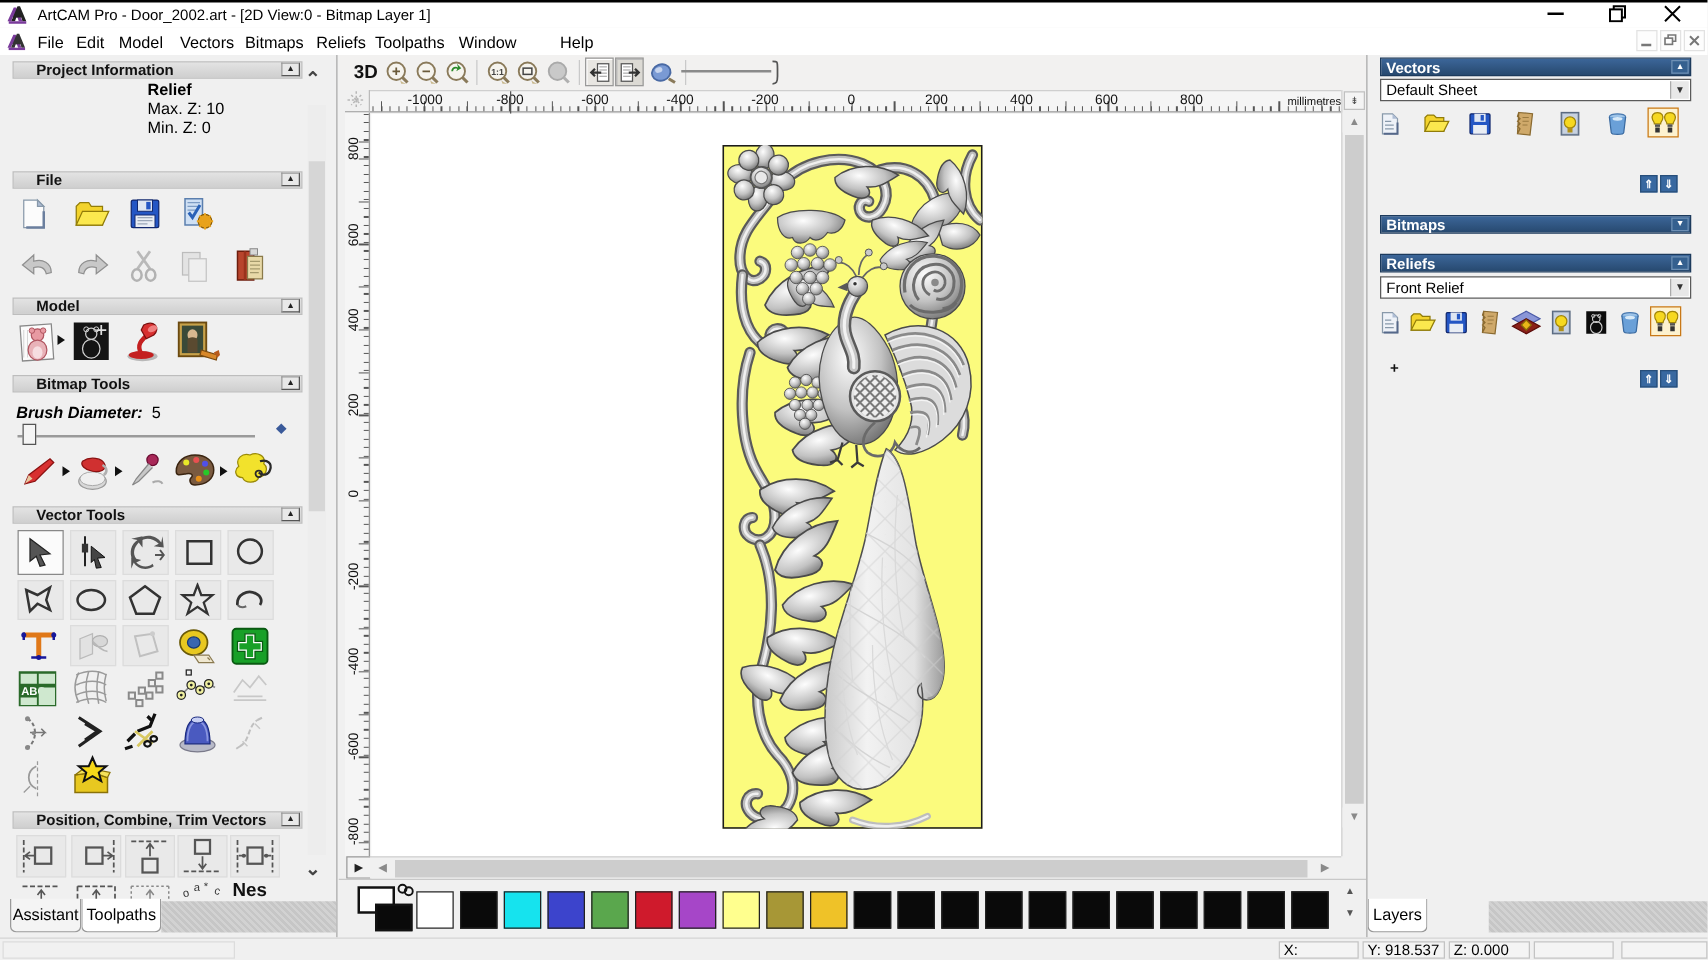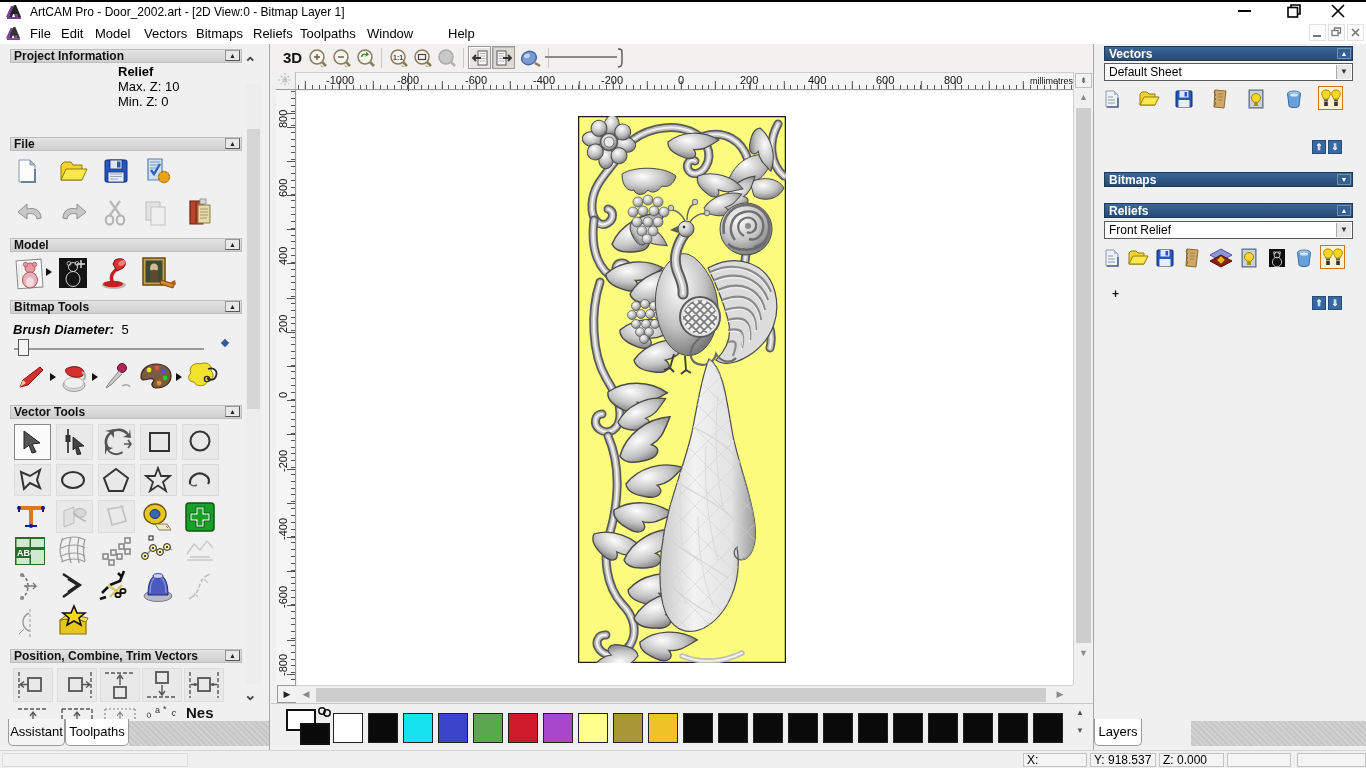--- a/index.html
+++ b/index.html
@@ -4,21 +4,21 @@
 <style>
 *{margin:0;padding:0;box-sizing:border-box}
 html,body{width:1366px;height:768px;overflow:hidden;background:#f0f0f0;
  font-family:"Liberation Sans",sans-serif;-webkit-font-smoothing:antialiased}
 .abs{position:absolute}
 #titlebar{left:0;top:0;width:1366px;height:22px;background:#fff;border-top:2px solid #000}
 #title-text{left:30px;top:5px;font-size:12px;color:#000}
 #menubar{left:0;top:22px;width:1366px;height:22px;background:#fff}
 .menu{font-size:13px;color:#000;top:26px}
 #leftpanel{left:0;top:44px;width:270px;height:706px;background:#f0f0f0;border-right:1px solid #a8a8a8}
-.hdr{position:absolute;left:10px;width:232px;height:14px;background:linear-gradient(#e3e3e3,#cfcfcf);border:1px solid #bdbdbd;font-size:12px;font-weight:bold;color:#111;line-height:13px;padding-left:3px}
+.hdr{position:absolute;left:10px;width:232px;height:14px;background:linear-gradient(#e3e3e3,#cfcfcf);border:1px solid #bdbdbd;font-size:12px;font-weight:bold;color:#111;line-height:13px;padding-left:18px}
 .hdr .colbtn{position:absolute;right:1px;top:0px;width:15px;height:11px;background:#e8e8e8;border:1px solid #999;border-right-color:#555;border-bottom-color:#555;font-size:7px;text-align:center;line-height:10px;color:#222}
 .bluehdr{position:absolute;left:1103px;width:249px;height:15px;background:linear-gradient(#3c6699,#27496f);border:1px solid #1c3a5c;color:#fff;font-size:12px;font-weight:bold;line-height:14px;padding-left:4px}
 .bluehdr .colbtn{position:absolute;right:1px;top:1px;width:14px;height:11px;background:#35608f;border:1px solid #6e90b5;font-size:7px;text-align:center;line-height:10px;color:#fff}
 .combo{position:absolute;left:1103px;width:249px;height:18px;background:#fff;border:1px solid #5a5a5a;font-size:12px;line-height:16px;padding-left:4px;color:#000}
 .combo .dd{position:absolute;right:1px;top:1px;width:15px;height:14px;background:#e8e8e8;border-left:1px solid #aaa;text-align:center;font-size:8px;line-height:14px;color:#333}
 .layerbar{position:absolute;left:1103px;width:245px;height:22px;background:linear-gradient(#e0e0e0,#cccccc);border:1px solid #b5b5b5;font-size:13px;color:#111}
 .udbtn{position:absolute;width:14px;height:14px;background:#3868a0;border:1px solid #274e7a;color:#fff;font-size:9px;text-align:center;line-height:13px;font-weight:bold}
 #toolbar{left:271px;top:44px;width:822px;height:28px;background:#f2f1f0}
 #hruler{left:296px;top:72px;width:777px;height:18px;background:#f5f5f5;border-bottom:1px solid #999;border-top:1px solid #cfcfcf}
 #vruler{left:276px;top:90px;width:20px;height:595px;background:#f5f5f5;border-right:1px solid #999}

